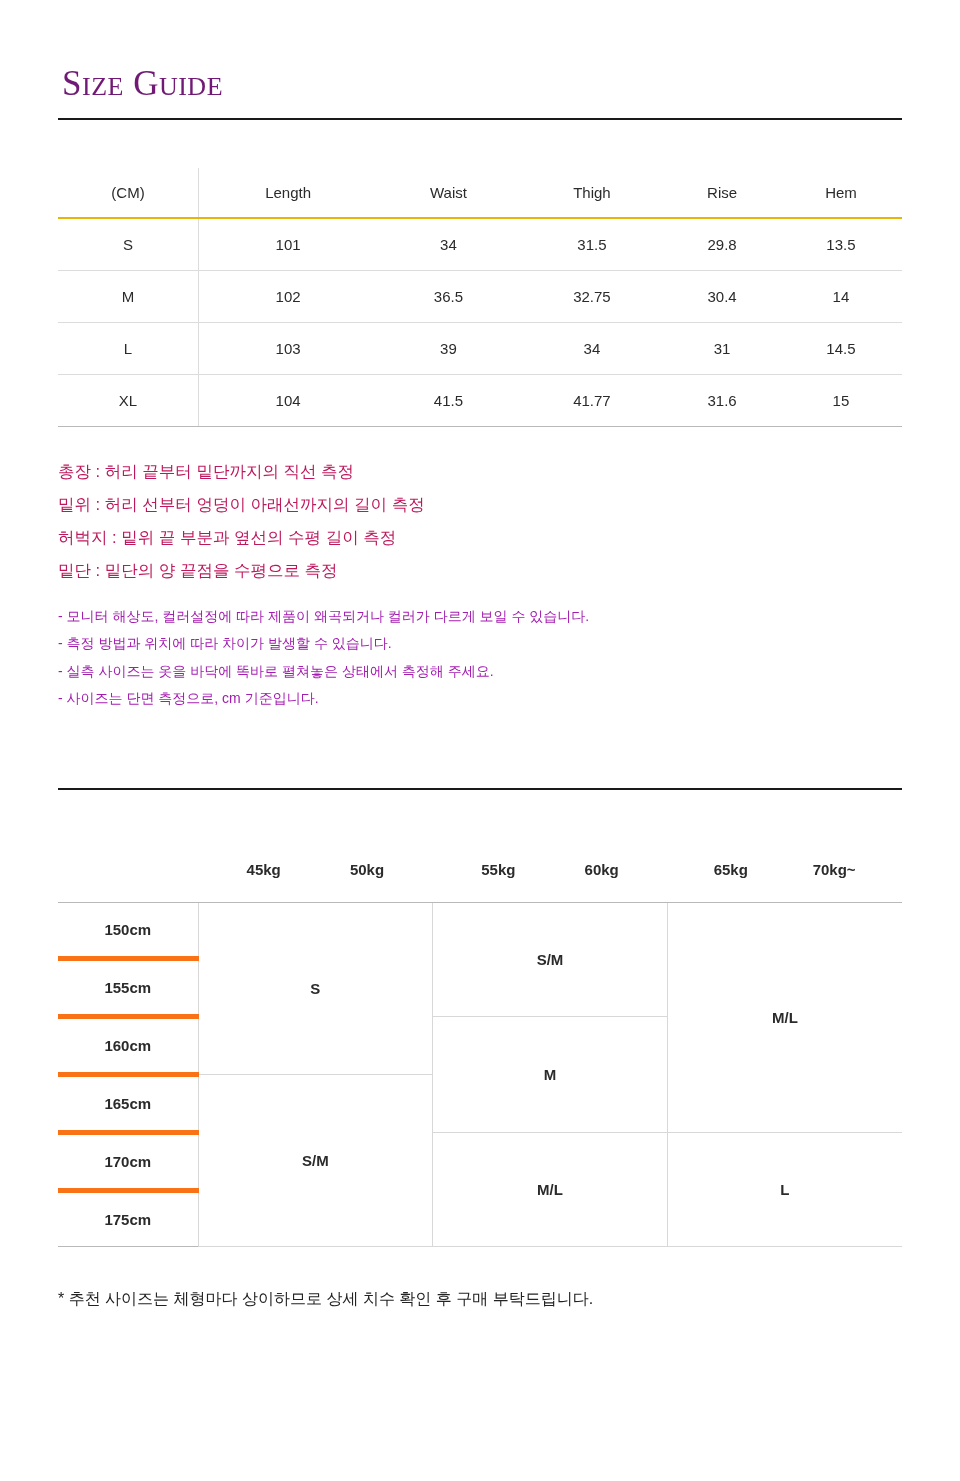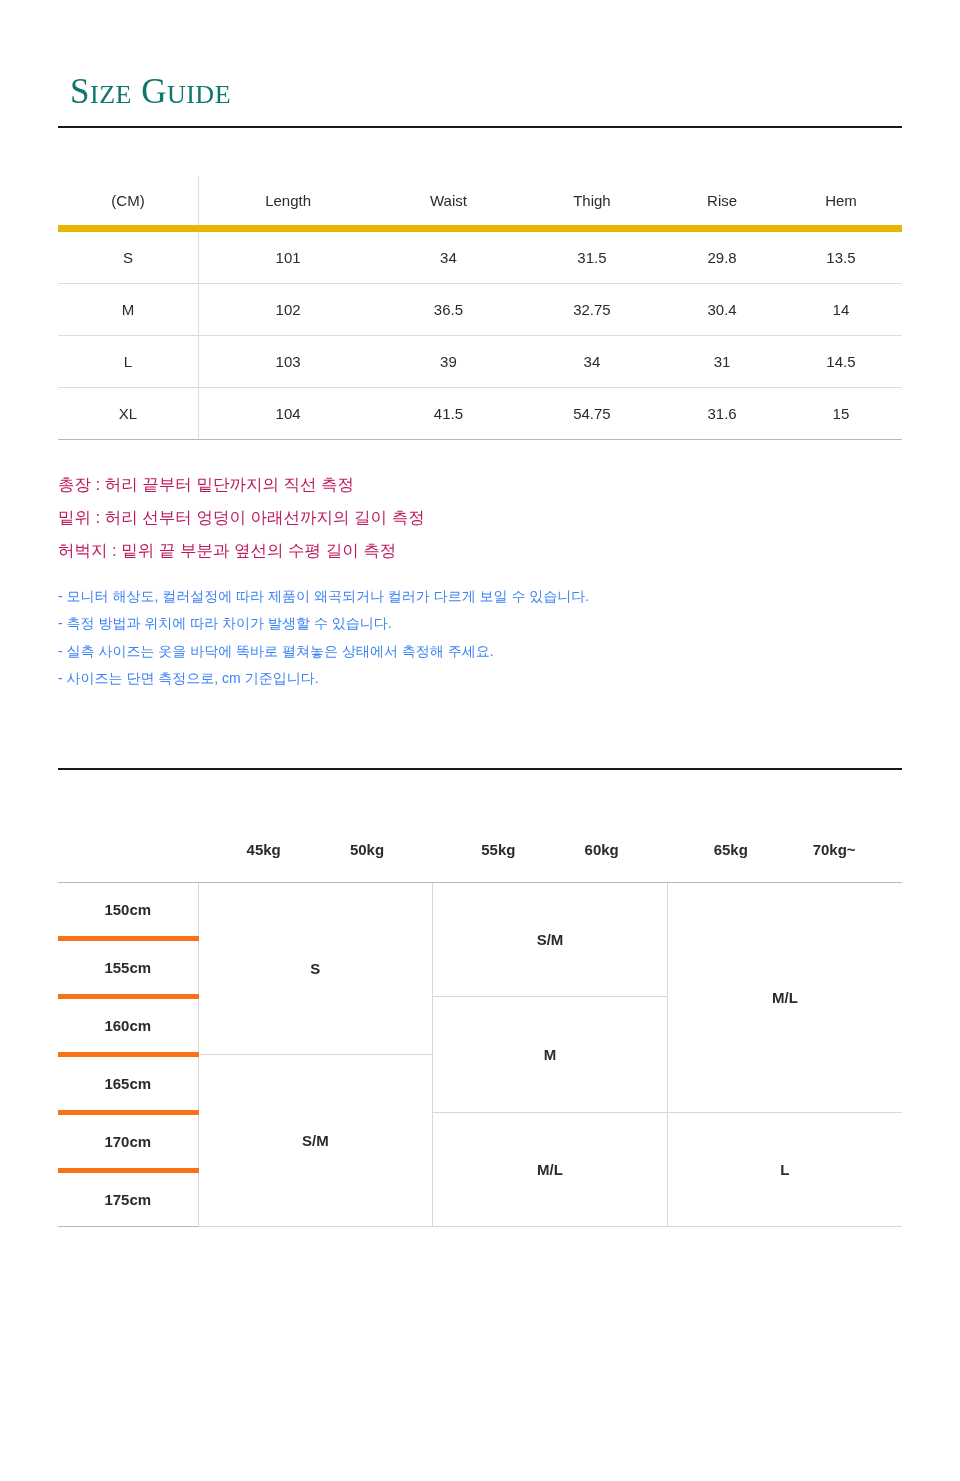--- a/index.html
+++ b/index.html
@@ -19,22 +19,22 @@
     padding: 0 58px;
     box-sizing: border-box;
     width: 960px;
   }
 
   
   .section-title {
     font-family: "Liberation Serif", serif;
     font-size: 35px;
     letter-spacing: 0.5px;
-    color: #0f766e;
-    margin: 12px;
+    color: #701a75;
+    margin: 4px;
     padding-top: 60px;
     font-weight: normal;
   }
   .section-title .cap {
     font-size: 35px;
   }
   .section-title .sc {
     font-size: 26px;
   }
   .rule {
@@ -52,21 +52,21 @@
   .size-table {
     margin-top: 48px;
   }
   .size-table th, .size-table td {
     text-align: center;
     font-weight: normal;
     padding: 17px 0;
     border-bottom: 1px solid #dcdcdc;
   }
   .size-table thead th {
-    border-bottom: 7px solid #eab308;
+    border-bottom: 2px solid #eab308;
     padding: 16px 0;
   }
   .size-table thead tr th:first-child,
   .size-table tbody tr td:first-child {
     width: 140px;
   }
   .size-table tbody tr td:first-child {
     border-right: 1px solid #dcdcdc;
   }
   .size-table thead tr th:first-child {
@@ -80,21 +80,21 @@
   .measure-notes {
     margin-top: 28px;
     font-size: 16.5px;
     line-height: 2.0;
     color: #be185d;
   }
   .disclaimer {
     margin-top: 16px;
     font-size: 14px;
     line-height: 1.95;
-    color: #3b82f6;
+    color: #a21caf;
   }
 
   
   .recommend-wrap {
     padding-top: 62px;
   }
   .rec-table {
     margin-top: 46px;
     font-size: 15px;
     color: #2b2b2b;
@@ -193,31 +193,32 @@
         <td>103</td>
         <td>39</td>
         <td>34</td>
         <td>31</td>
         <td>14.5</td>
       </tr>
       <tr>
         <td>XL</td>
         <td>104</td>
         <td>41.5</td>
-        <td>54.75</td>
+        <td>41.77</td>
         <td>31.6</td>
         <td>15</td>
       </tr>
     </tbody>
   </table>
 
   <div class="measure-notes">
     <div>총장 : 허리 끝부터 밑단까지의 직선 측정</div>
     <div>밑위 : 허리 선부터 엉덩이 아래선까지의 길이 측정</div>
     <div>허벅지 : 밑위 끝 부분과 옆선의 수평 길이 측정</div>
+    <div>밑단 : 밑단의 양 끝점을 수평으로 측정</div>
   </div>
 
   <div class="disclaimer">
     <div>- 모니터 해상도, 컬러설정에 따라 제품이 왜곡되거나 컬러가 다르게 보일 수 있습니다.</div>
     <div>- 측정 방법과 위치에 따라 차이가 발생할 수 있습니다.</div>
     <div>- 실측 사이즈는 옷을 바닥에 똑바로 펼쳐놓은 상태에서 측정해 주세요.</div>
     <div>- 사이즈는 단면 측정으로, cm 기준입니다.</div>
   </div>
 
   <div class="recommend-wrap">
@@ -275,15 +276,16 @@
           <td class="cell" rowspan="2">M/L</td>
           <td class="cell last-r" rowspan="2">L</td>
         </tr>
 
         <tr>
           <td class="rowhead">175cm</td>
         </tr>
       </tbody>
     </table>
 
+    <div class="rec-note">* 추천 사이즈는 체형마다 상이하므로 상세 치수 확인 후 구매 부탁드립니다.</div>
   </div>
 
 </div>
 
 </body></html>

